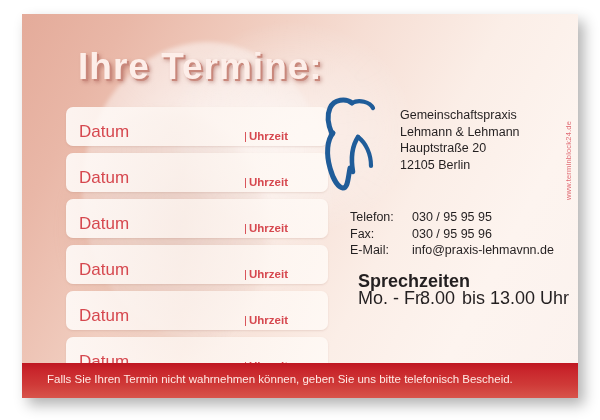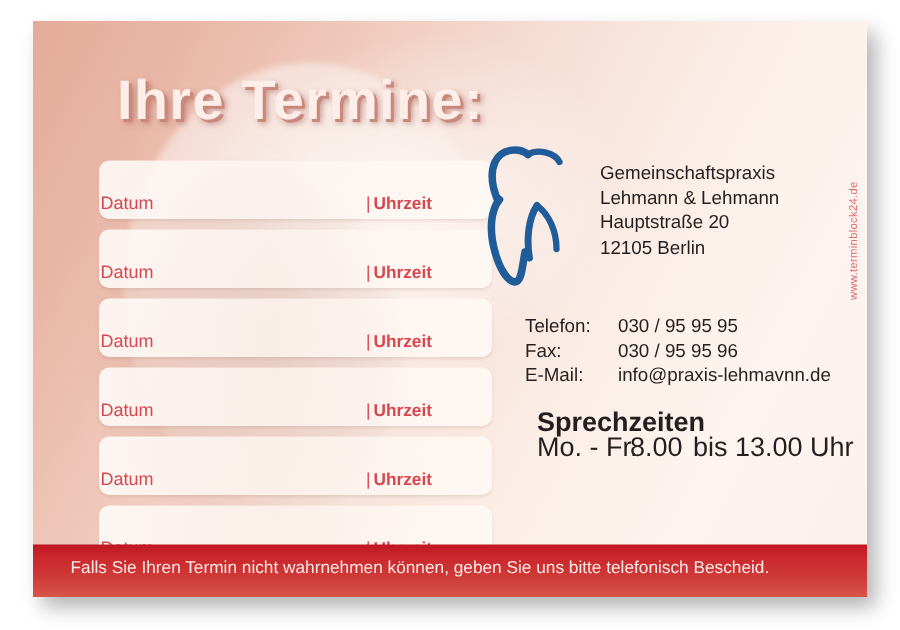--- a/index.html
+++ b/index.html
@@ -109,23 +109,23 @@
     margin-bottom: 7px;
     border-radius: 7px;
     background: linear-gradient(100deg,
         rgba(255,252,250,0.88) 0%,
         rgba(253,245,240,0.80) 45%,
         rgba(255,250,246,0.86) 100%);
     box-shadow: 0 1px 2px rgba(160,110,95,0.18);
   }
   .row .datum {
     position: absolute;
-    left: 1px;
+    left: 13px;
     bottom: 4px;
-    font-size: 12px;
+    font-size: 17px;
     color: #d6484f;
   }
   .row .sep {
     position: absolute;
     left: 178px;
     bottom: 4px;
     font-size: 11.5px;
     color: #d6484f;
   }
   .row .uhrzeit {

